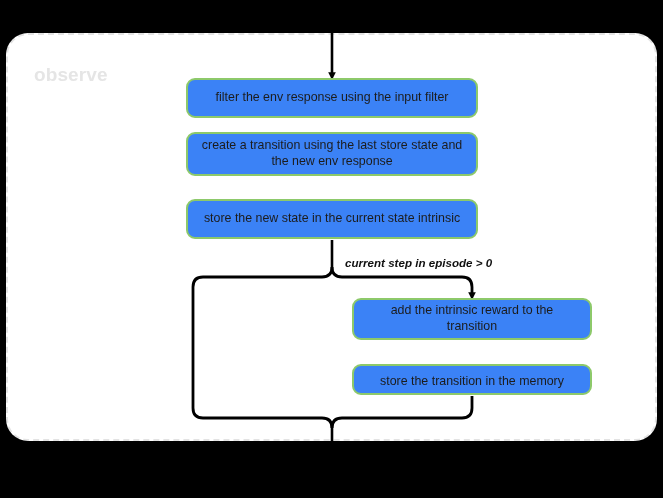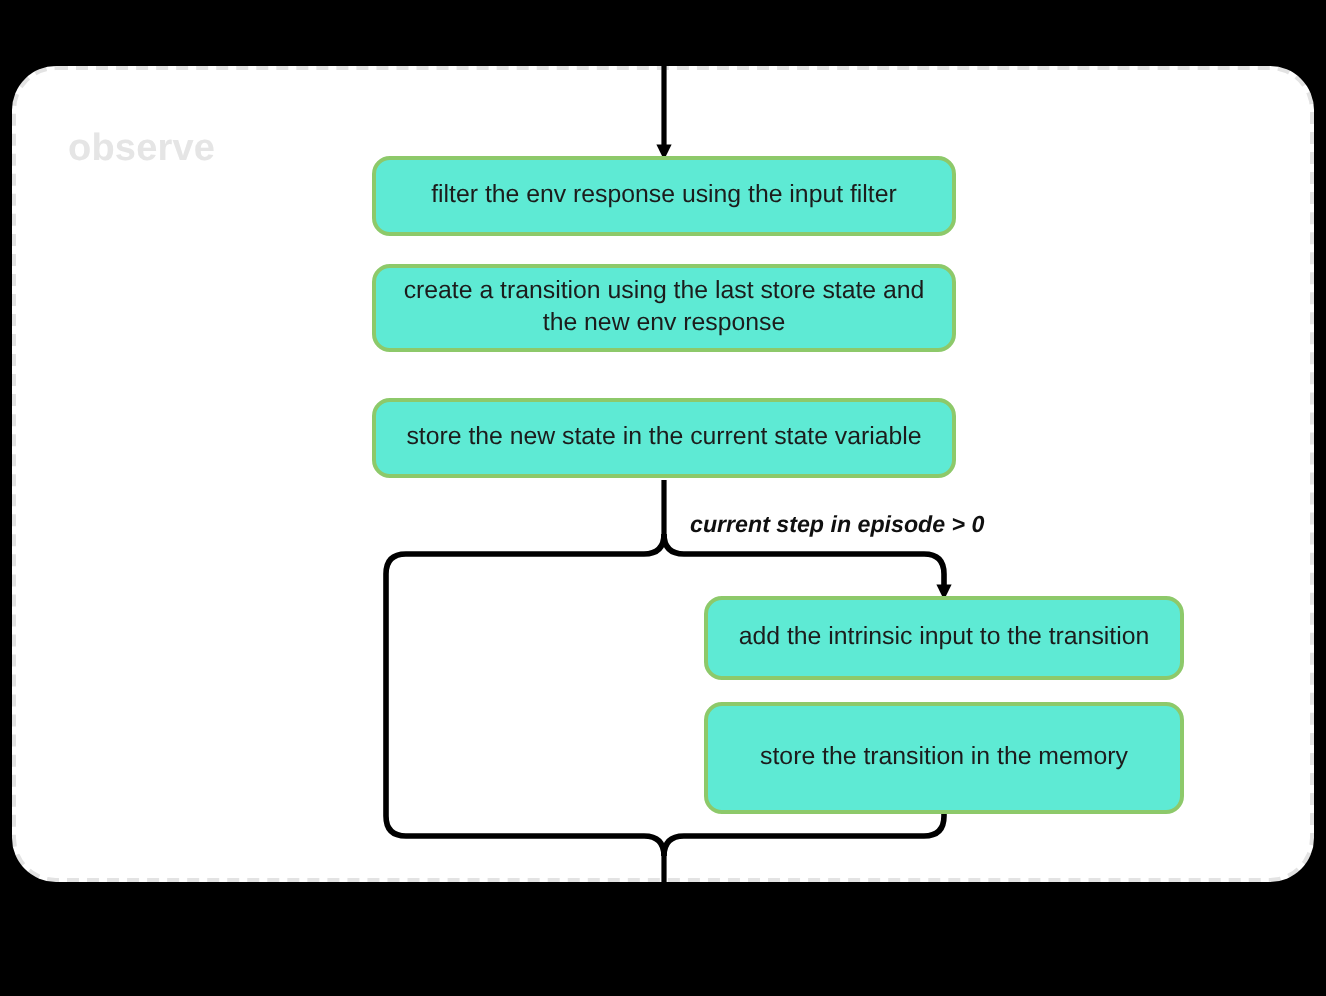--- a/index.html
+++ b/index.html
@@ -48,21 +48,21 @@
     left: 0;
     top: 0;
     width: 663px;
     height: 498px;
     pointer-events: none;
   }
   
   .node {
     position: absolute;
     box-sizing: border-box;
-    background: #5eead4;
+    background: #3b82f6;
     border: 2.5px solid #8DC96A;
     border-radius: 9px;
     display: flex;
     align-items: center;
     justify-content: center;
     text-align: center;
     color: #1c1c1c;
     font-size: 12.4px;
     line-height: 1.28;
     padding: 3px 10px;
@@ -106,26 +106,26 @@
 
   <div class="node" style="left:186px; top:78px; width:292px; height:40px;">
     <span>filter the env response using the input filter</span>
   </div>
 
   <div class="node" style="left:186px; top:132px; width:292px; height:44px;">
     <span>create a transition using the last store state and the new env response</span>
   </div>
 
   <div class="node" style="left:186px; top:199px; width:292px; height:40px;">
-    <span>store the new state in the current state variable</span>
+    <span>store the new state in the current state intrinsic</span>
   </div>
 
   <div class="node" style="left:352px; top:298px; width:240px; height:42px;">
-    <span>add the intrinsic input to the transition</span>
+    <span>add the intrinsic reward to the transition</span>
   </div>
 
-  <div class="node" style="left:352px; top:351px; width:240px; height:56px;">
+  <div class="node" style="left:352px; top:364px; width:240px; height:31px;align-items:flex-end;">
     <span>store the transition in the memory</span>
   </div>
 
   <div class="edge-label" style="left:345px; top:256px;font-style:italic;">current step in episode &gt; 0</div>
 
 </div>
 
 </body></html>

